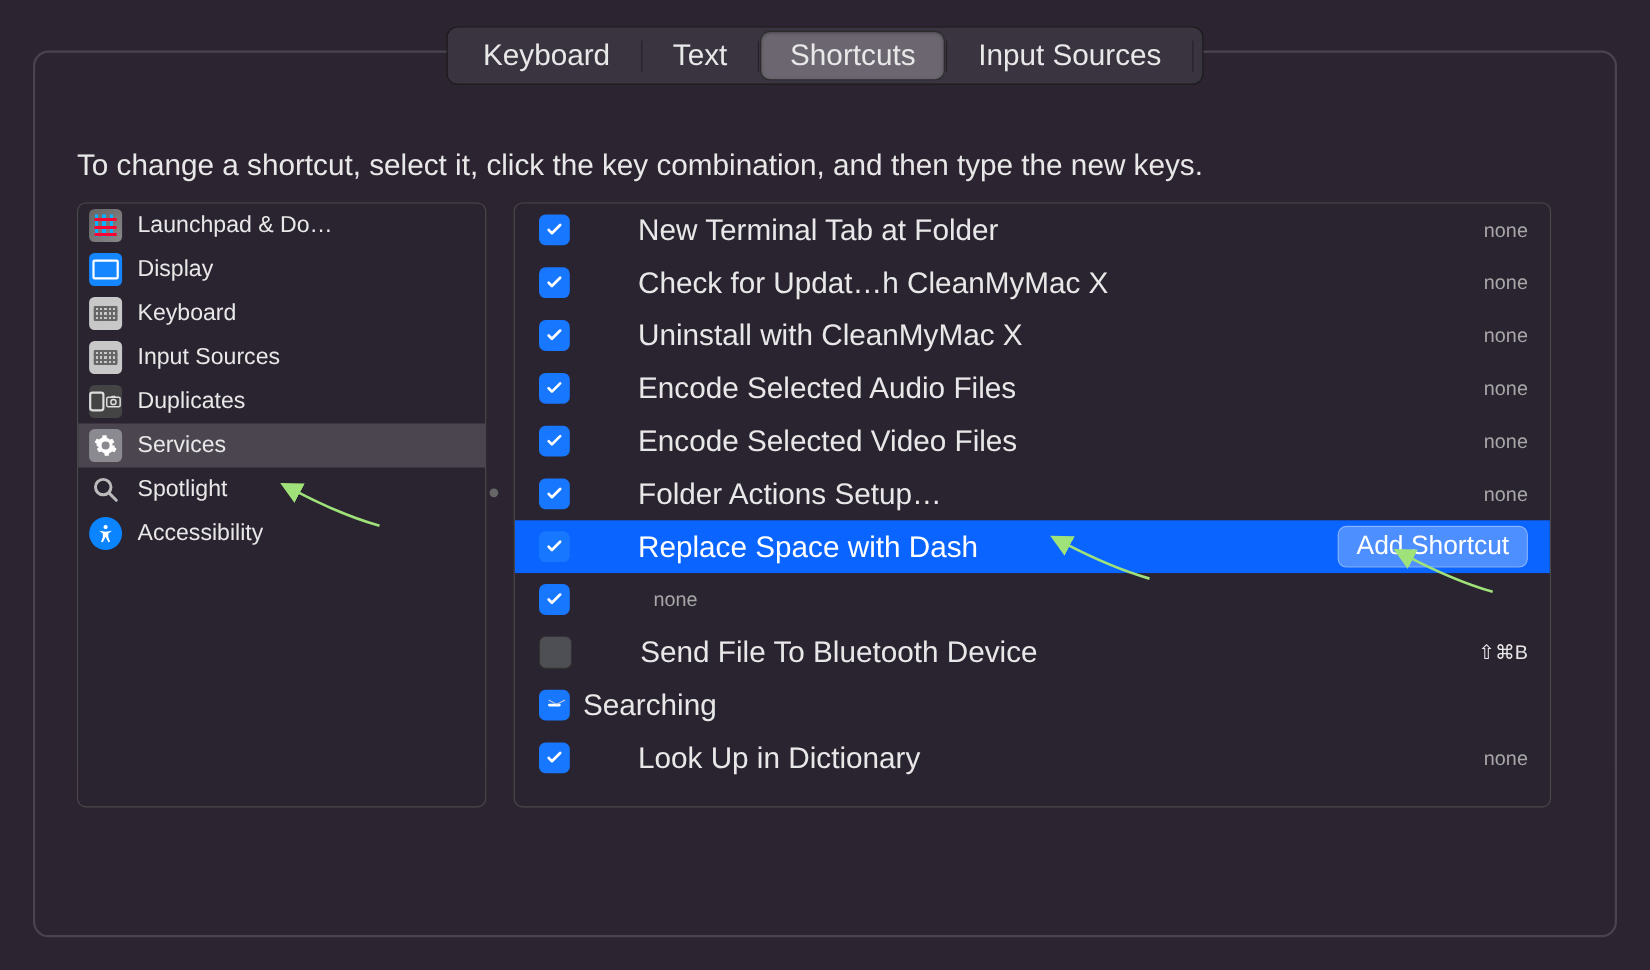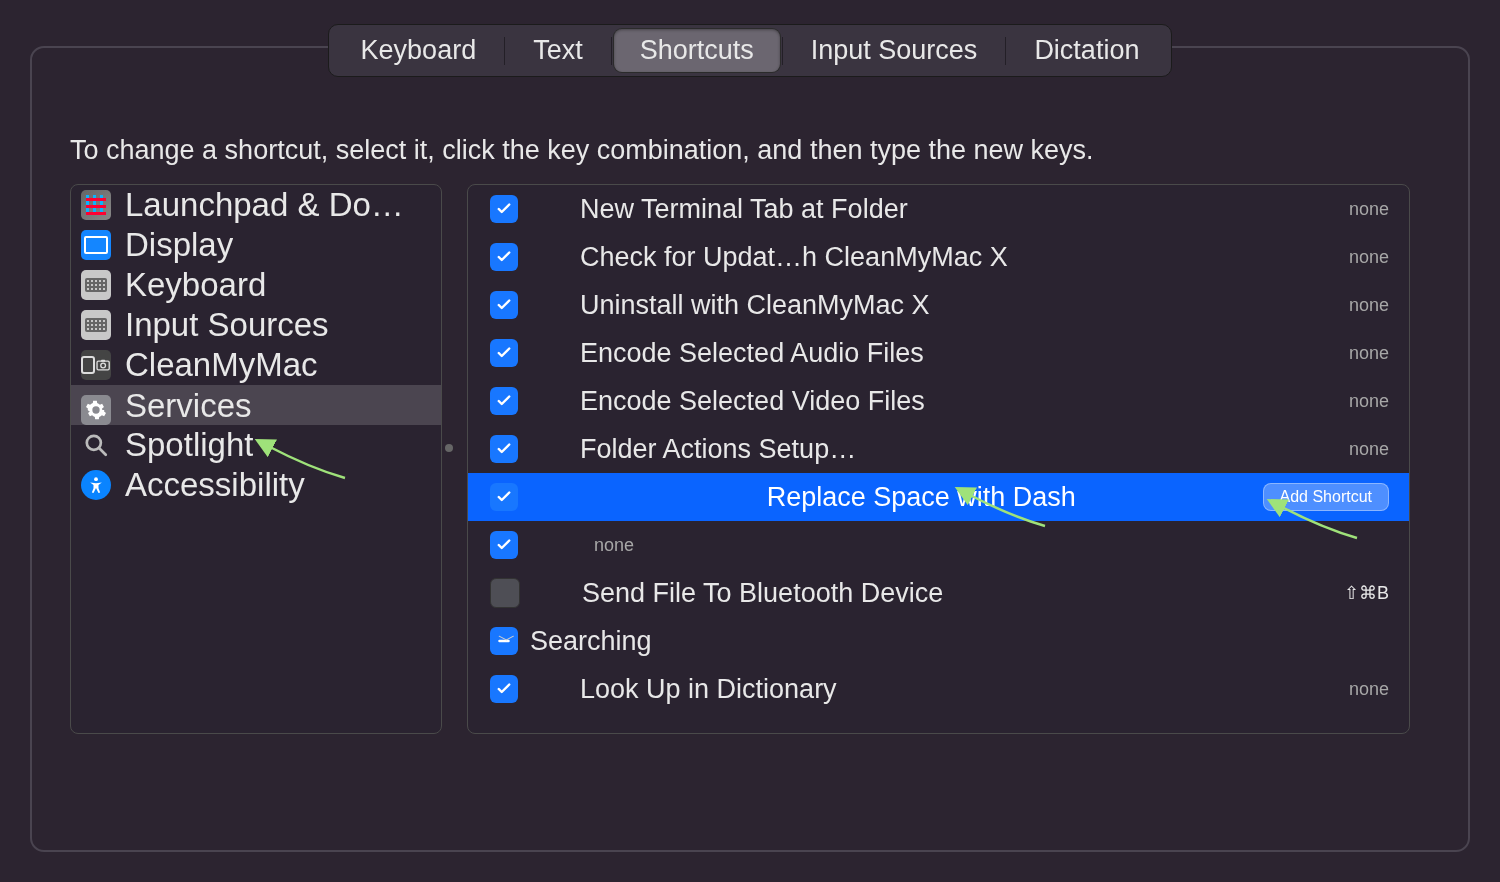--- a/index.html
+++ b/index.html
@@ -34,22 +34,22 @@
 
   
   .instr{position:absolute;left:70px;top:135px;font-size:27px;color:var(--text);}
 
   
   .cols{position:absolute;left:70px;right:90px;top:184px;bottom:148px;display:flex;gap:25px;}
   .sidebar{width:370px;background:var(--panel-darker);border:1px solid var(--border-soft);border-radius:8px;overflow:hidden;}
   .main{flex:1;background:var(--panel-darker);border:1px solid var(--border-soft);border-radius:8px;position:relative;overflow:hidden;}
 
   
-  .side-row{display:flex;align-items:center;gap:14px;height:40px;padding:0 10px;font-size:33px;cursor:pointer;}
-  .side-row.selected{background:var(--sidebar-sel);align-items:flex-end;}
+  .side-row{display:flex;align-items:center;gap:14px;height:40px;padding:0 10px;font-size:21px;cursor:pointer;}
+  .side-row.selected{background:var(--sidebar-sel);}
   .side-icon{width:30px;height:30px;border-radius:5px;display:flex;align-items:center;justify-content:center;flex:0 0 30px;}
   .side-label{white-space:nowrap;overflow:hidden;text-overflow:ellipsis;}
   
   .side-dot{position:absolute;left:445px;top:444px;width:8px;height:8px;border-radius:50%;background:#666;}
 
   
   .ic-launchpad{background:linear-gradient(135deg,#666,#888);}
   .ic-launchpad::before{content:"";display:block;width:20px;height:20px;background:
     repeating-linear-gradient(0deg,#e03,#e03 3px,transparent 3px,transparent 7px),
     repeating-linear-gradient(90deg,#3ae,#3ae 3px,transparent 3px,transparent 7px);
@@ -79,22 +79,22 @@
 
   
   .mrow{display:flex;align-items:center;height:48px;padding:0 20px 0 22px;font-size:27px;cursor:default;}
   .mrow .chk{width:28px;height:28px;border-radius:6px;display:flex;align-items:center;justify-content:center;flex:0 0 28px;margin-right:62px;}
   .chk.on{background:var(--blue-check);}
   .chk.off{background:#4e4e55;border:1px solid #333;}
   .chk.mixed{background:var(--blue-check);}
   .chk svg{width:18px;height:18px;}
   .mrow .name{flex:1;white-space:nowrap;overflow:hidden;text-overflow:ellipsis;}
   .mrow .val{color:var(--none-col);font-size:18px;white-space:nowrap;padding-left:14px;}
-  .mrow.sel{background:var(--selected-row);color:#fff;text-align:center;}
-  .addbtn{background:rgba(255,255,255,0.28);border:1px solid rgba(255,255,255,0.35);padding:4px 16px;border-radius:8px;font-size:16px;color:#fff;cursor:pointer;}
+  .mrow.sel{background:var(--selected-row);color:#fff;}
+  .addbtn{background:rgba(255,255,255,0.28);border:1px solid rgba(255,255,255,0.35);padding:4px 16px;border-radius:8px;font-size:24px;color:#fff;cursor:pointer;}
   .grp{padding-left:56px;}
   .grp .caret{margin-right:10px;color:#cfcfcf;font-size:18px;transform:translateY(-1px);}
   .grp .chk{margin-right:22px;}
 
   
   .restore{position:absolute;right:92px;bottom:82px;background:var(--button-bg2);color:var(--text);font-size:26px;border:1px solid #2b2b2b;border-radius:9px;padding:10px 22px;cursor:pointer;}
 
   
   .arrow{position:absolute;pointer-events:none;}
   .arrow svg{overflow:visible;}
@@ -108,21 +108,20 @@
   <div class="seg">
     <div class="seg-inner">
       <div class="seg-item">Keyboard</div>
       <div class="seg-sep"></div>
       <div class="seg-item">Text</div>
       <div class="seg-sep"></div>
       <div class="seg-item selected">Shortcuts</div>
       <div class="seg-sep"></div>
       <div class="seg-item">Input Sources</div>
       <div class="seg-sep"></div>
-      <div class="seg-item">Dictation</div>
     </div>
   </div>
 
   <div class="instr">To change a shortcut, select it, click the key combination, and then type the new keys.</div>
 
   <div class="cols">
 
     <div class="sidebar">
       <div class="side-row">
         <div class="side-icon ic-launchpad"></div>
@@ -141,21 +140,21 @@
         <div class="side-label">Input Sources</div>
       </div>
       <div class="side-row">
         <div class="side-icon ic-screenshots">
           <svg viewBox="0 0 24 24">
               <rect x="3" y="6" width="18" height="13" rx="2" fill="none" stroke="#ddd" stroke-width="2"></rect>
               <circle cx="12" cy="12.5" r="3.5" fill="none" stroke="#ddd" stroke-width="2"></circle>
               <rect x="9" y="4" width="6" height="3" rx="1" fill="#ddd"></rect>
             </svg>
         </div>
-        <div class="side-label">CleanMyMac</div>
+        <div class="side-label">Duplicates</div>
       </div>
       <div class="side-row selected">
         <div class="side-icon ic-services">
           <svg viewBox="0 0 24 24">
               <path fill="#fff" d="M12 8a4 4 0 100 8 4 4 0 000-8zm9 4c0 .6-.05 1.18-.16 1.74l2.05 1.6-2 3.46-2.42-.97a8 8 0 01-3 1.74l-.37 2.58h-4l-.37-2.58a8 8 0 01-3-1.74l-2.42.97-2-3.46 2.05-1.6A8.6 8.6 0 013 12c0-.6.05-1.18.16-1.74L1.11 8.66l2-3.46 2.42.97a8 8 0 013-1.74L8.9 1.85h4l.37 2.58a8 8 0 013 1.74l2.42-.97 2 3.46-2.05 1.6c.11.56.16 1.14.16 1.74z"></path>
             </svg>
         </div>
         <div class="side-label">Services</div>
       </div>
       <div class="side-row">

